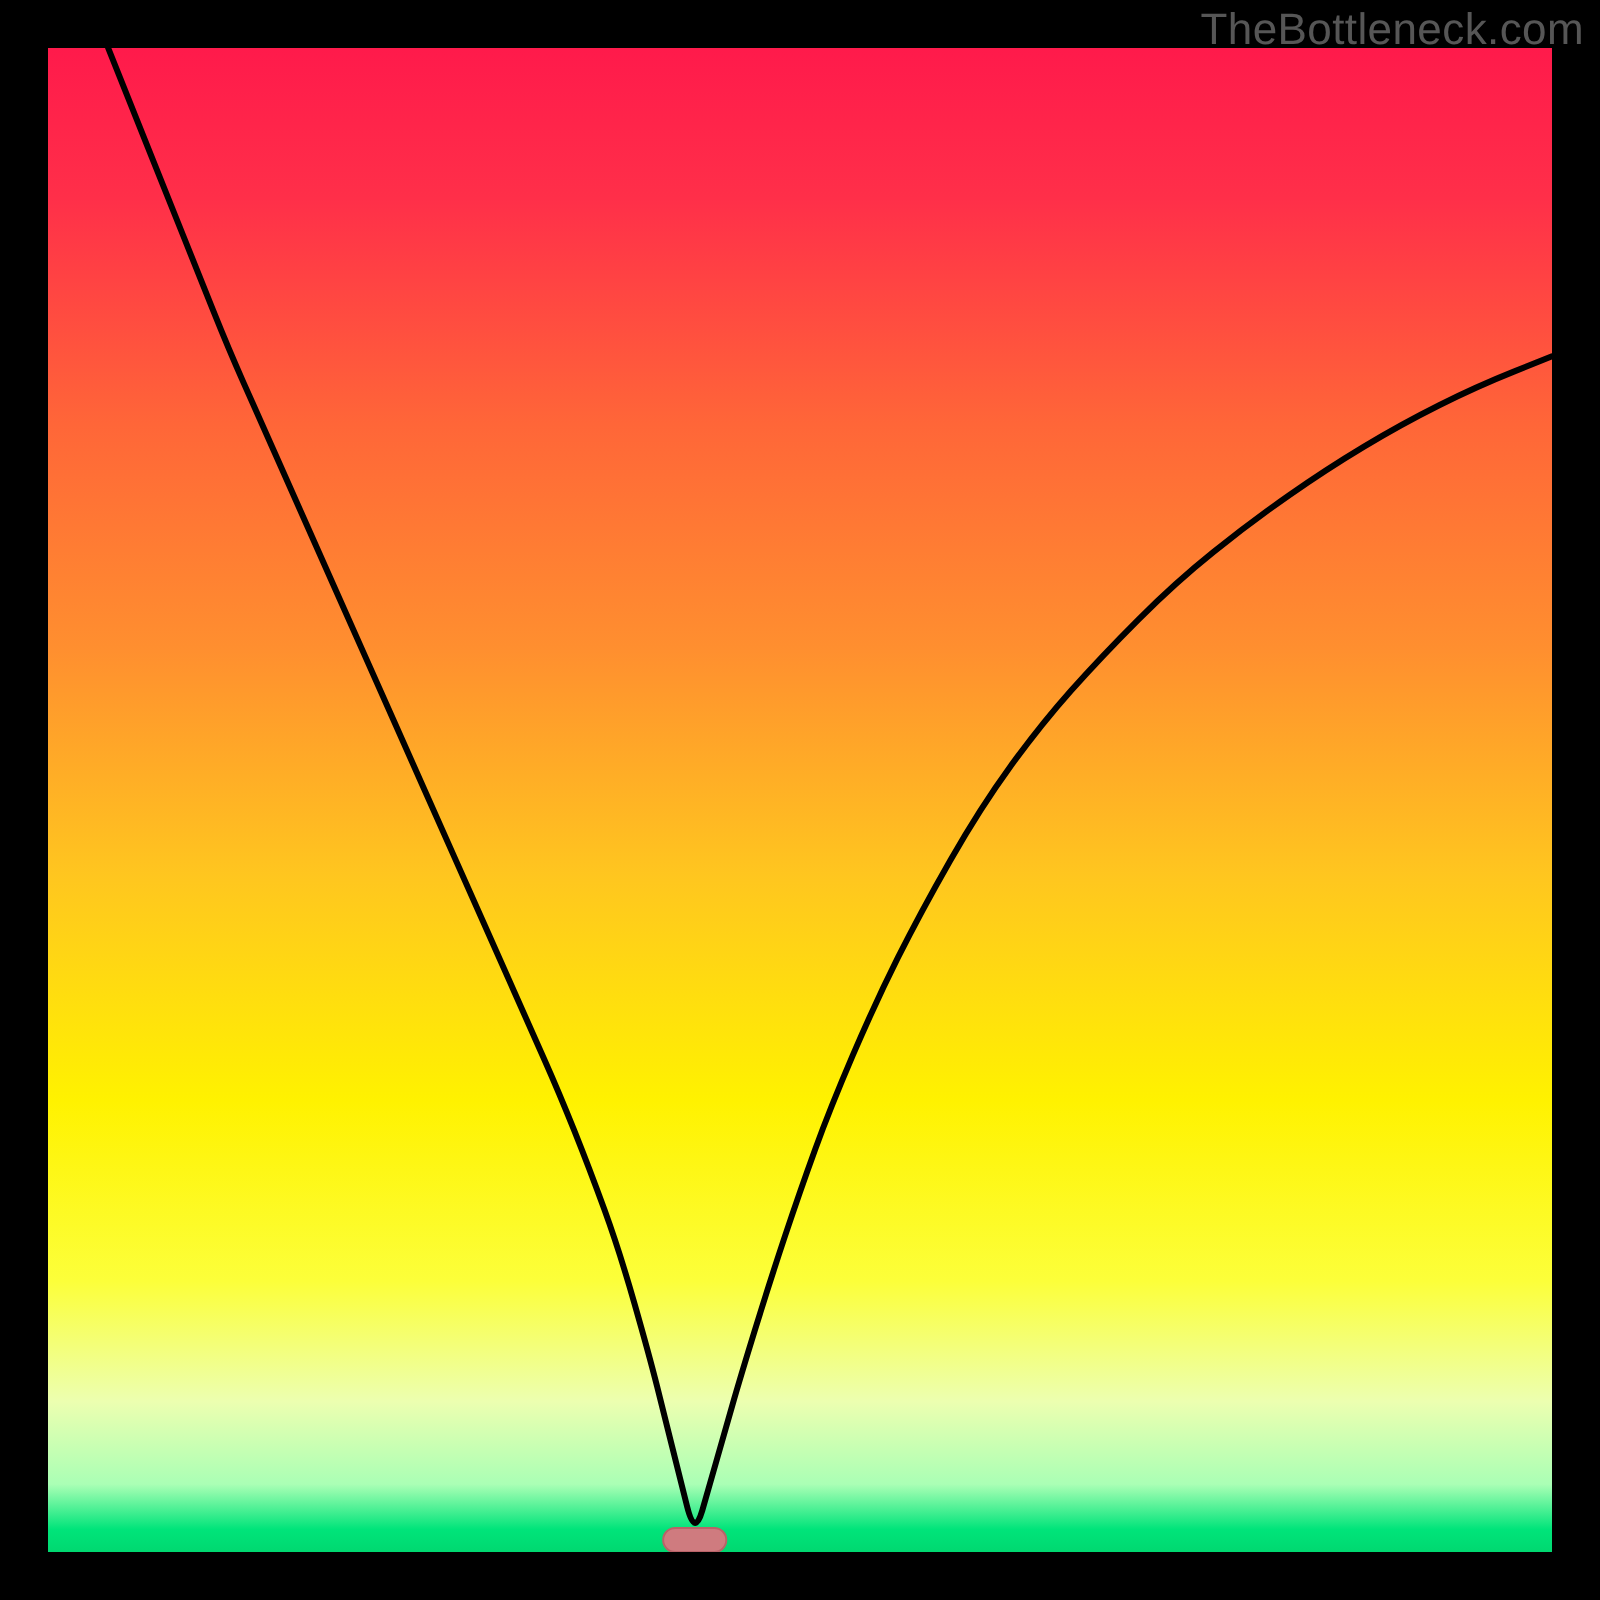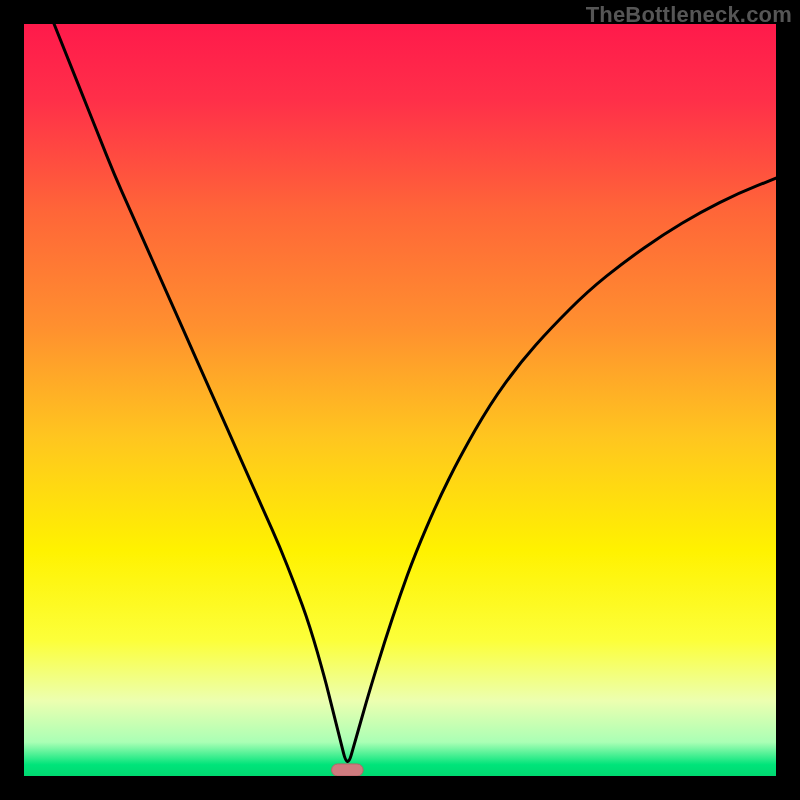--- a/index.html
+++ b/index.html
@@ -25,21 +25,21 @@
     top: 0;
     width: 752px;
     height: 752px;
   }
   .watermark {
     position: absolute;
     top: 2px;
     right: 8px;
     color: #565656;
     font-size: 22px;
-    font-weight: 700;
+    font-weight: 400;
     letter-spacing: 0.2px;
   }
 </style>
 </head>
 <body>
 
 <div class="frame">
   <svg class="plot" viewBox="0 0 752 752" preserveAspectRatio="none">
     <defs>
       <linearGradient id="bg-grad" x1="0" y1="0" x2="0" y2="1">

